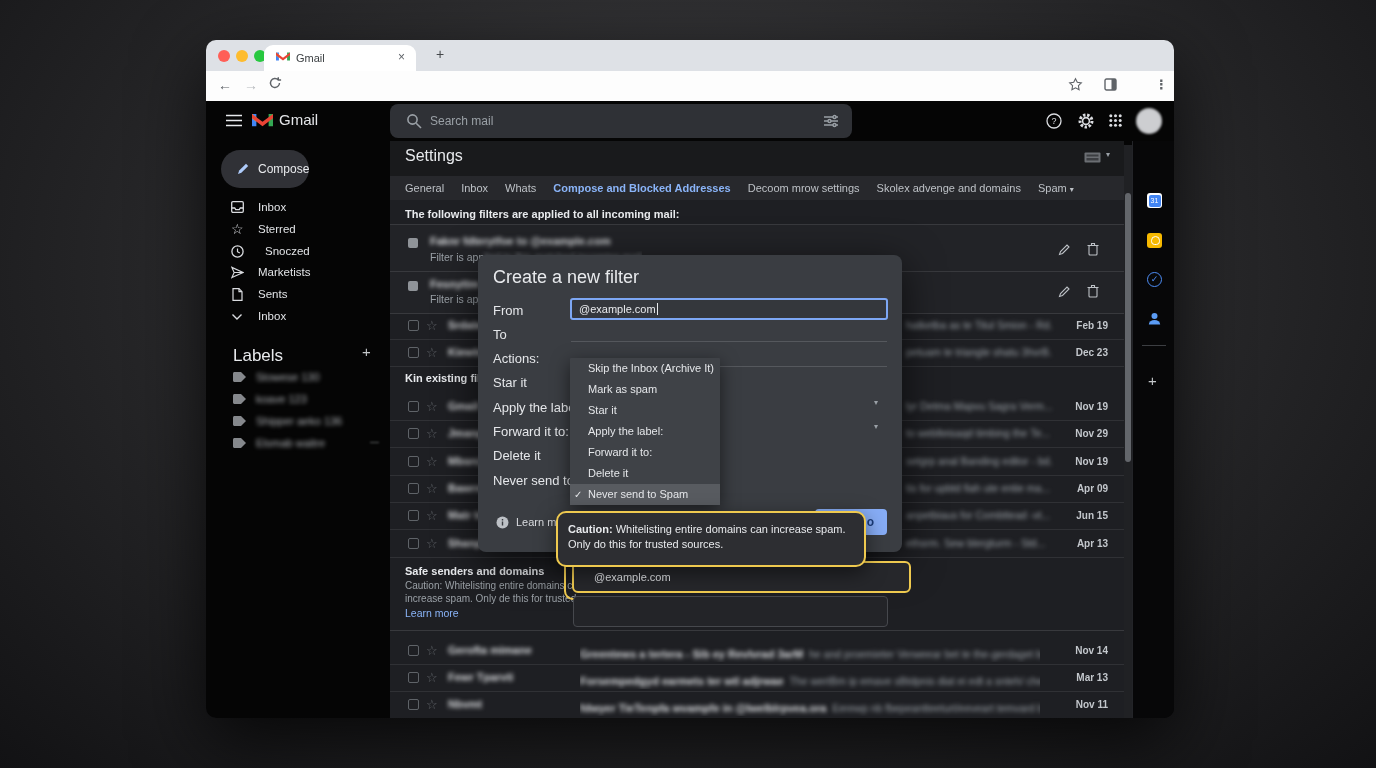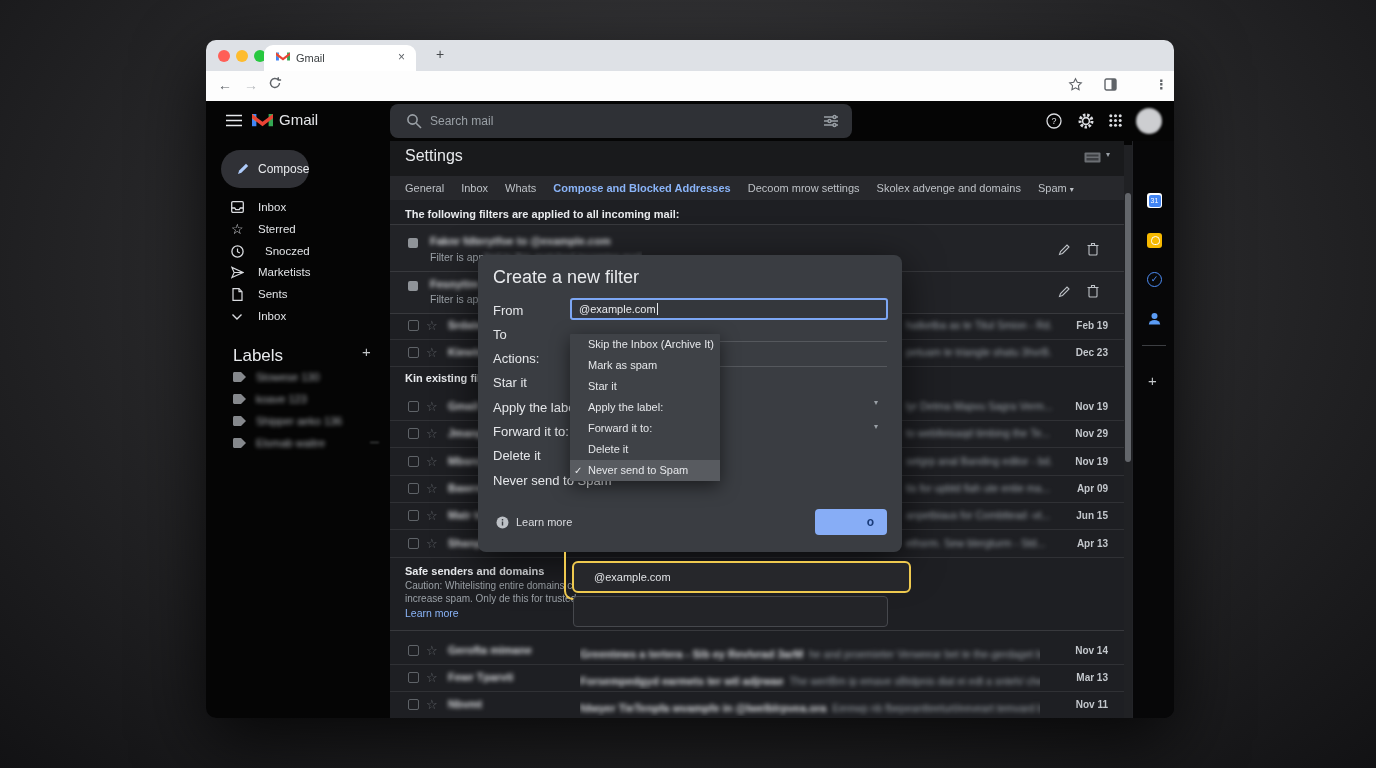--- a/index.html
+++ b/index.html
@@ -33,21 +33,21 @@
   .chk{width:9px;height:9px;border:1.5px solid #5f6368;border-radius:2px;}
   .chkf{width:10px;height:10px;background:#8f9398;border-radius:2px;}
   .star{color:#5f6368;font-size:13px;line-height:13px;}
   .mname{font-size:11px;color:#d9dbde;font-weight:bold;white-space:nowrap;}
   .msnip{font-size:10.5px;color:#9aa0a6;white-space:nowrap;overflow:hidden;}
   .mdate{font-size:10px;color:#c3c7cc;font-weight:bold;text-align:right;white-space:nowrap;}
   
   #dialog{left:272px;top:215px;width:424px;height:297px;background:#3a3d42;border-radius:8px;
           box-shadow:0 10px 40px rgba(0,0,0,.65);z-index:40;}
   .dlabel{font-size:13px;color:#e5e7ea;white-space:nowrap;}
-  #menu{left:364px;top:294px;width:150px;height:147px;background:#3f4247;border-radius:1px;
+  #menu{left:364px;top:318px;width:150px;height:147px;background:#3f4247;border-radius:1px;
         box-shadow:0 5px 18px rgba(0,0,0,.55);z-index:50;}
   .mitem{height:21px;line-height:21px;padding-left:18px;font-size:11px;color:#e5e7ea;white-space:nowrap;}
   .mitem.sel{background:#585b60;}
   #tooltip{left:350px;top:471px;width:286px;height:34px;background:#2d2e32;border:2px solid #eec94f;
            border-radius:10px;z-index:60;padding:9px 10px;box-shadow:0 6px 20px rgba(0,0,0,.5);}
   #tooltip p{margin:0;font-size:11px;line-height:15px;color:#e8eaed;}
   #yconn{left:358px;top:512px;width:10px;height:46px;border-left:2px solid #eec94f;
          border-bottom:2px solid #eec94f;border-bottom-left-radius:9px;z-index:55;}
   #yinput{left:366px;top:521px;width:315px;height:28px;background:#26272b;border:2px solid #eec94f;
           border-radius:6px;z-index:56;line-height:28px;padding-left:20px;font-size:11px;color:#e0e2e5;}
@@ -455,16 +455,19 @@
     <div class="mitem">Apply the label:</div>
     <div class="mitem">Forward it to:</div>
     <div class="mitem">Delete it</div>
     <div class="mitem sel" style="position:relative">
       <span style="position:absolute;left:4px;top:0;font-size:10px">✓</span>
       <span>Never send to Spam</span>
     </div>
   </div>
 
   <div id="yconn" class="abs"></div>
+  <div id="tooltip" class="abs">
+    <p><b>Caution:</b><span> Whitelisting entire domains can increase spam. Only do this for trusted sources.</span></p>
+  </div>
   <div id="yinput" class="abs">@example.com</div>
   <div id="graybox" class="abs"></div>
 
 </div>
 
 </body></html>

